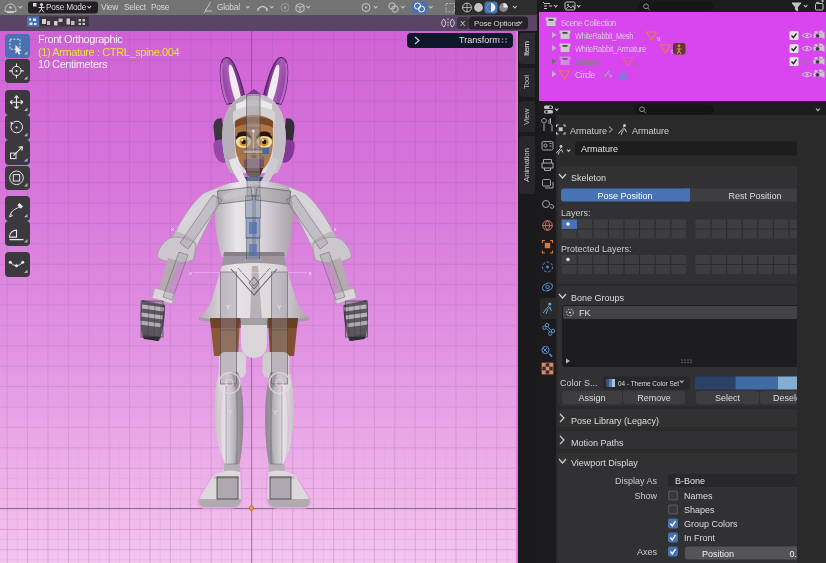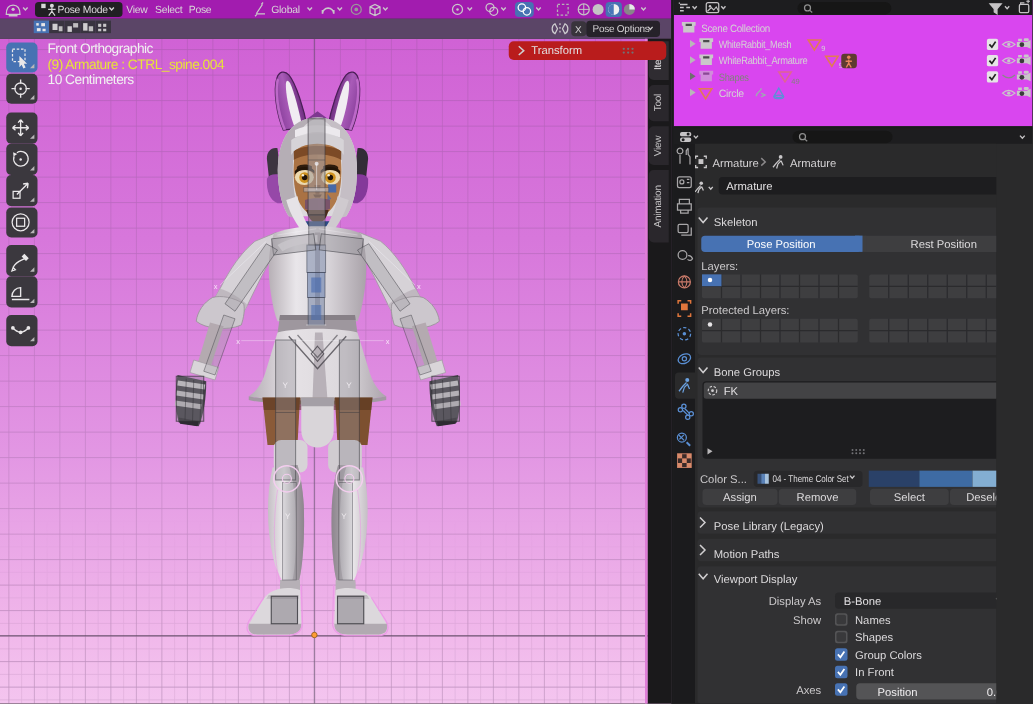--- a/index.html
+++ b/index.html
@@ -1,34 +1,34 @@
 <!DOCTYPE html>
 <html><head>
 <meta charset="utf-8">
 <style>
   * { margin:0; padding:0; box-sizing:border-box; }
   html,body { width:826px; height:563px; overflow:hidden; background:#2d2d2d;
     font-family:"Liberation Sans", sans-serif; }
   .abs { position:absolute; }
   #stage { position:relative; width:826px; height:563px; }
   
-  #topbar { left:0; top:0; width:537px; height:15px; background:#a21caf; }
+  #topbar { left:0; top:0; width:455px; height:15px; background:#737373; }
   
   #vheader { left:0; top:15px; width:537px; height:16px; background:#5b4567; }
   
   #vport { left:0; top:31px; width:537px; height:532px;
     background:linear-gradient(#d062d5, #d777db 30%, #e296e3 62%, #f0b6ea 88%, #f4c5ef); }
   .ovtext { color:#f1f1f1; font-size:11px; letter-spacing:-0.1px; }
   
   .tbtn { position:absolute; left:4.5px; width:25px; height:24.5px; background:#3b383e;
     border-radius:4px; }
   .tbtn.active { background:#4772b3; }
   
-  #tpanel { left:407px; top:33px; width:126px; height:15px; background:#b91c1c;
-    border-radius:4px; color:#e2e0e2; font-size:9px; line-height:15px; }
+  #tpanel { left:407px; top:33px; width:106px; height:15px; background:#0f172a;
+    border-radius:4px; color:#e2e0e2; font-size:9px; line-height:15px;padding-left:34px; }
   .vtab { position:absolute; left:519px; width:16px; background:#2a272c;
     border-radius:4px 0 0 4px; color:#c6c4c6; font-size:8.5px; }
   .vtab span { position:absolute; left:0; top:0; width:100%; height:100%;
     writing-mode:vertical-rl; transform:rotate(180deg); text-align:center; font-size:8px; letter-spacing:-0.2px; }
   
   #outliner { left:539px; top:0; width:287px; height:101px; background:#d946ef; }
   #outliner .hdr { position:absolute; left:0; top:0; width:287px; height:12px; background:#1d1d1f; }
   
   #props { left:539px; top:103px; width:287px; height:460px; background:#2a2a2b; }
   #props .hdr { position:absolute; left:0; top:0; width:287px; height:12px; background:#1d1d1f; }
@@ -395,21 +395,21 @@
       </g>
       <rect x="457" y="2" width="12" height="12" rx="3" fill="#39343c"></rect>
       <text x="460" y="11" font-size="8" fill="#d5d3d5">X</text>
       <rect x="469" y="1.5" width="59" height="13" rx="3" fill="#262229"></rect>
       <text x="474" y="10.5" font-size="8" letter-spacing="-0.2" fill="#d2d0d2">Pose Options</text>
       <path d="M518.5,6.5 l1.8,2 1.8,-2" stroke="#c9c7c9" stroke-width="1.1" fill="none"></path>
     </svg>
   </div>
 
   <div class="abs ovtext" style="left:38px;top:33px;letter-spacing:-0.45px">Front Orthographic</div>
-  <div class="abs ovtext" style="left:38px;top:45.5px;color:#e7e337;letter-spacing:-0.4px">(9) Armature : CTRL_spine.004</div>
+  <div class="abs ovtext" style="left:38px;top:45.5px;color:#e7e337;letter-spacing:-0.4px">(1) Armature : CTRL_spine.004</div>
   <div class="abs ovtext" style="left:38px;top:58px;letter-spacing:-0.4px">10 Centimeters</div>
 
   <div class="abs" id="toolbar" style="left:0;top:31px;width:32px;height:250px">
     <div class="tbtn active" style="top:2.5px"></div>
     <div class="tbtn" style="top:27.5px"></div>
     <div class="tbtn" style="top:59px"></div>
     <div class="tbtn" style="top:84.3px"></div>
     <div class="tbtn" style="top:109.4px"></div>
     <div class="tbtn" style="top:134.6px"></div>
     <div class="tbtn" style="top:165.3px"></div>

